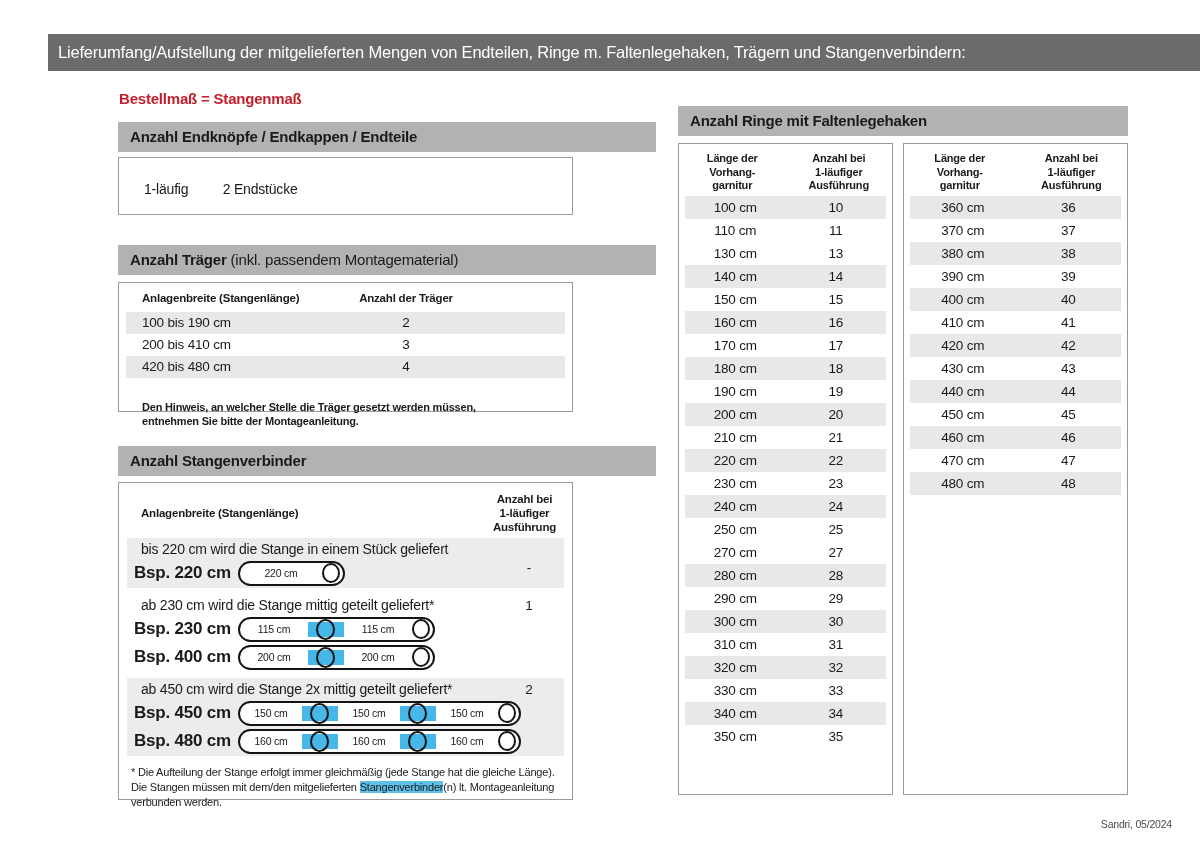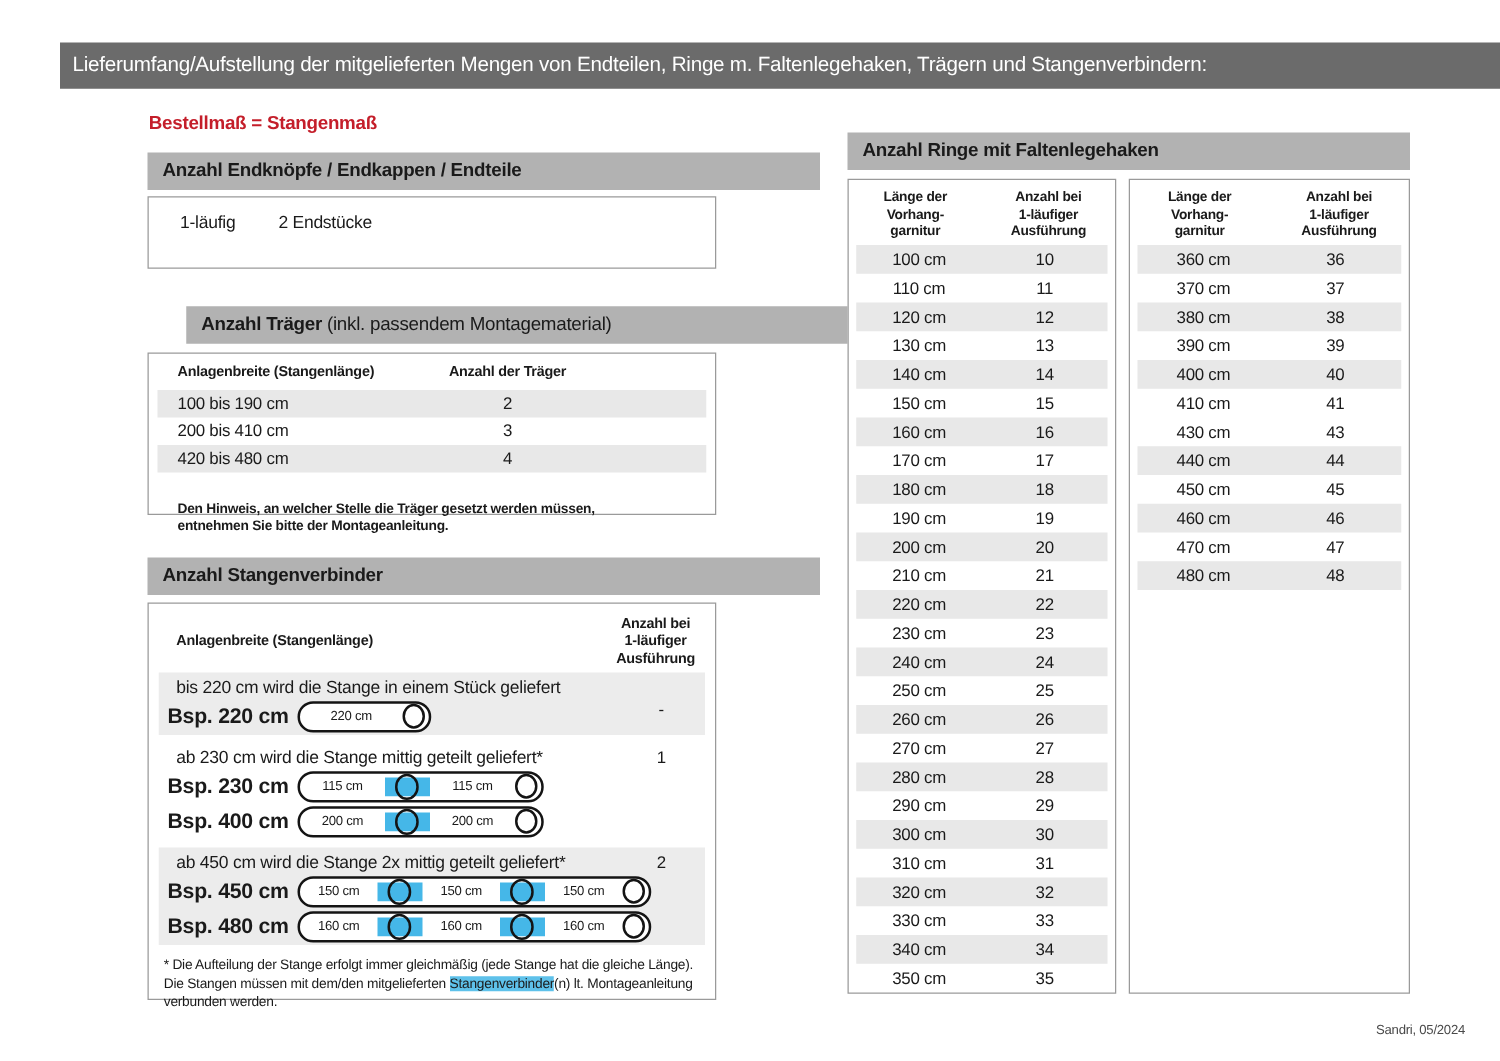--- a/index.html
+++ b/index.html
@@ -20,28 +20,28 @@
     color:#c41e2a;
   }
   
   .sec-header {
     position:absolute; left:118px; width:538px; height:30px; background:#b2b2b2;
     font-size:15px; line-height:30px; padding-left:12px; box-sizing:border-box;
     font-weight:bold; white-space:nowrap;
   }
   .sec-header .n { font-weight:normal; }
   .sec1-h { top:122px; }
-  .sec2-h { top:245px;margin-left:31px; }
+  .sec2-h { top:245px; }
   .sec3-h { top:446px; }
   .ringe-h { left:678px; top:106px; width:450px; }
   
   .box { position:absolute; background:#fff; border:1px solid #9a9a9a; box-sizing:border-box; }
   .sec1-box { left:118px; top:157px; width:455px; height:58px; }
   .end-row { padding:11px 0 0 25px; font-size:14px; }
-  .end-c1 { display:inline-block; width:75px; }
+  .end-c1 { display:inline-block; width:75px;margin-top:12px; }
   .end-c2 { display:inline-block;text-align:right; }
   
   .sec2-box { left:118px; top:282px; width:455px; height:130px; }
   .tr-head { display:flex; margin:0 7px; padding-top:9px; height:20px; font-size:11.5px; font-weight:bold; }
   .tr-head .h1 { padding-left:16px; width:210px; box-sizing:border-box; }
   .tr-head .h2 { width:120px; margin-left:10px; text-align:center; }
   .tr-row { display:flex; height:22px; line-height:22px; margin:0 7px; font-size:13.5px; }
   .tr-row.stripe { background:#e8e8e8; }
   .tr-row .c1 { padding-left:16px; width:210px; box-sizing:border-box; }
   .tr-row .c2 { width:120px; margin-left:10px; text-align:center; }
@@ -240,24 +240,20 @@
       </div>
     </div>
     <div class="rg-row stripe">
       <span class="c">100 cm</span>
       <span class="c">10</span>
     </div>
     <div class="rg-row">
       <span class="c">110 cm</span>
       <span class="c">11</span>
     </div>
-    <div class="rg-row stripe">
-      <span class="c">120 cm</span>
-      <span class="c">12</span>
-    </div>
     <div class="rg-row">
       <span class="c">130 cm</span>
       <span class="c">13</span>
     </div>
     <div class="rg-row stripe">
       <span class="c">140 cm</span>
       <span class="c">14</span>
     </div>
     <div class="rg-row">
       <span class="c">150 cm</span>
@@ -295,24 +291,20 @@
       <span class="c">230 cm</span>
       <span class="c">23</span>
     </div>
     <div class="rg-row stripe">
       <span class="c">240 cm</span>
       <span class="c">24</span>
     </div>
     <div class="rg-row">
       <span class="c">250 cm</span>
       <span class="c">25</span>
-    </div>
-    <div class="rg-row stripe">
-      <span class="c">260 cm</span>
-      <span class="c">26</span>
     </div>
     <div class="rg-row">
       <span class="c">270 cm</span>
       <span class="c">27</span>
     </div>
     <div class="rg-row stripe">
       <span class="c">280 cm</span>
       <span class="c">28</span>
     </div>
     <div class="rg-row">
@@ -374,20 +366,24 @@
       <span class="c">39</span>
     </div>
     <div class="rg-row stripe">
       <span class="c">400 cm</span>
       <span class="c">40</span>
     </div>
     <div class="rg-row">
       <span class="c">410 cm</span>
       <span class="c">41</span>
     </div>
+    <div class="rg-row stripe">
+      <span class="c">420 cm</span>
+      <span class="c">42</span>
+    </div>
     <div class="rg-row">
       <span class="c">430 cm</span>
       <span class="c">43</span>
     </div>
     <div class="rg-row stripe">
       <span class="c">440 cm</span>
       <span class="c">44</span>
     </div>
     <div class="rg-row">
       <span class="c">450 cm</span>

